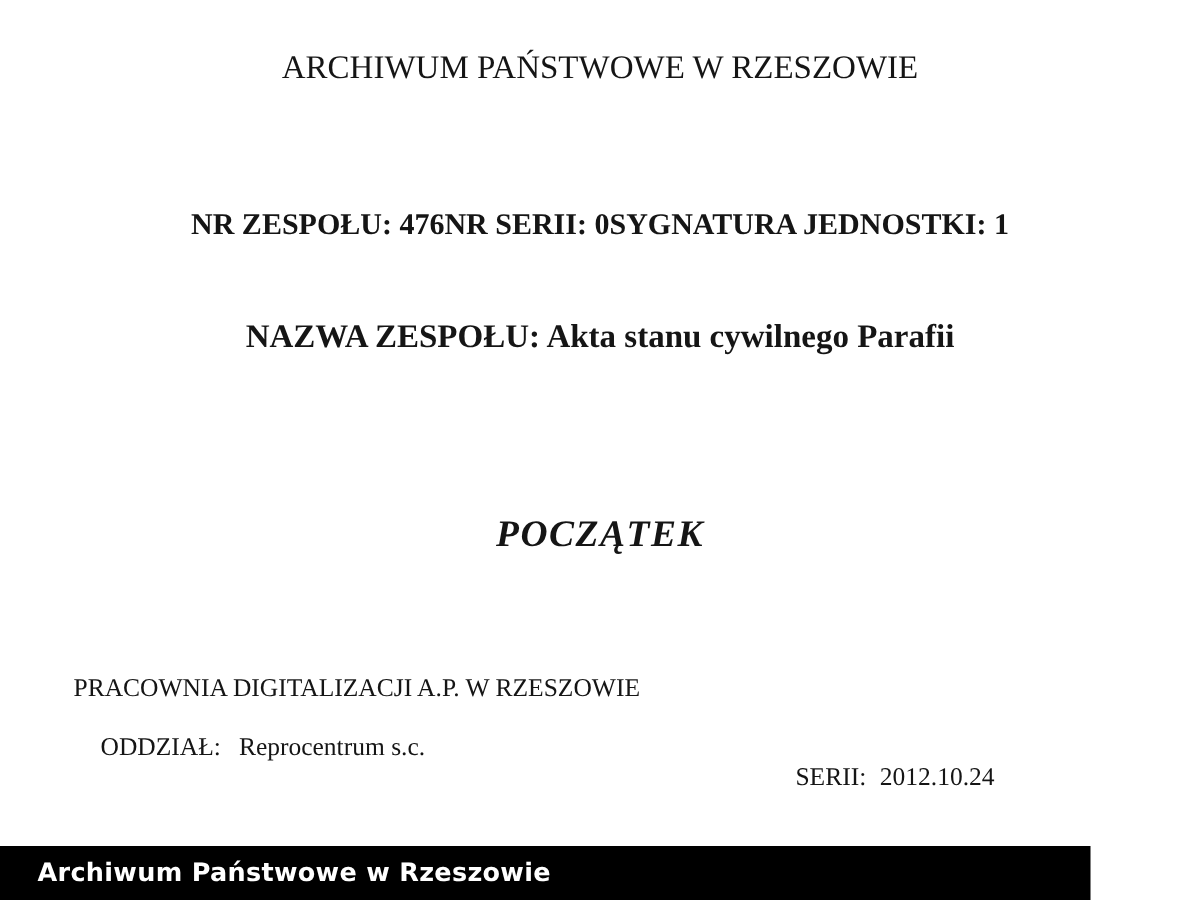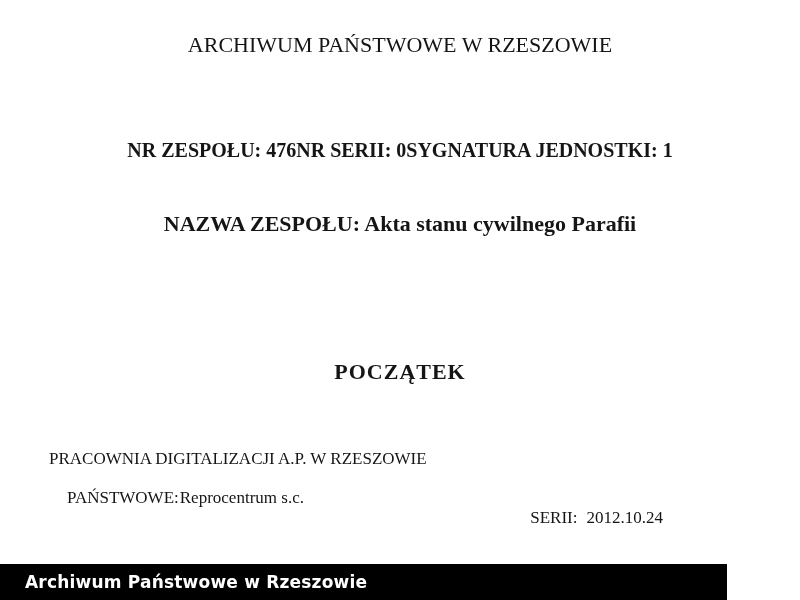--- a/index.html
+++ b/index.html
@@ -39,39 +39,40 @@
   .ref-field .val {
     margin-left: 5px;
   }
   .fonds-title {
     top: 209px;
     font-size: 22px;
     font-weight: bold;
     line-height: 29px;
   }
   .section-marker {
-    top: 359px;
-    font-size: 22px;
+    top: 343px;
+    font-size: 25px;
     font-weight: bold;
     letter-spacing: 1px;
+    font-style: italic;
   }
   .lab-line {
     position: absolute;
     left: 49px;
     top: 449px;
     font-size: 17px;
   }
   .scan-line {
     position: absolute;
     left: 67px;
     top: 488px;
     font-size: 17px;
   }
   .scan-line .val {
-    margin-left: 1px;
+    margin-left: 12px;
   }
   .date-line {
     position: absolute;
     right: 64px;
     top: 508px;
     font-size: 17px;
   }
   .date-line .val {
     margin-left: 9px;
   }
@@ -112,21 +113,21 @@
 
   <div class="centered-block fonds-title">
     <div>NAZWA ZESPOŁU: Akta stanu cywilnego Parafii</div>
   </div>
 
   <div class="centered-block section-marker">POCZĄTEK</div>
 
   <div class="lab-line">PRACOWNIA DIGITALIZACJI A.P. W RZESZOWIE</div>
 
   <div class="scan-line">
-    <span>PAŃSTWOWE:</span><span class="val">Reprocentrum s.c.</span>
+    <span>ODDZIAŁ:</span><span class="val">Reprocentrum s.c.</span>
   </div>
 
   <div class="date-line">
     <span>SERII:</span><span class="val">2012.10.24</span>
   </div>
 
   <div class="footer-bar">
     <span class="bar-text">Archiwum Państwowe w Rzeszowie</span>
   </div>
 

